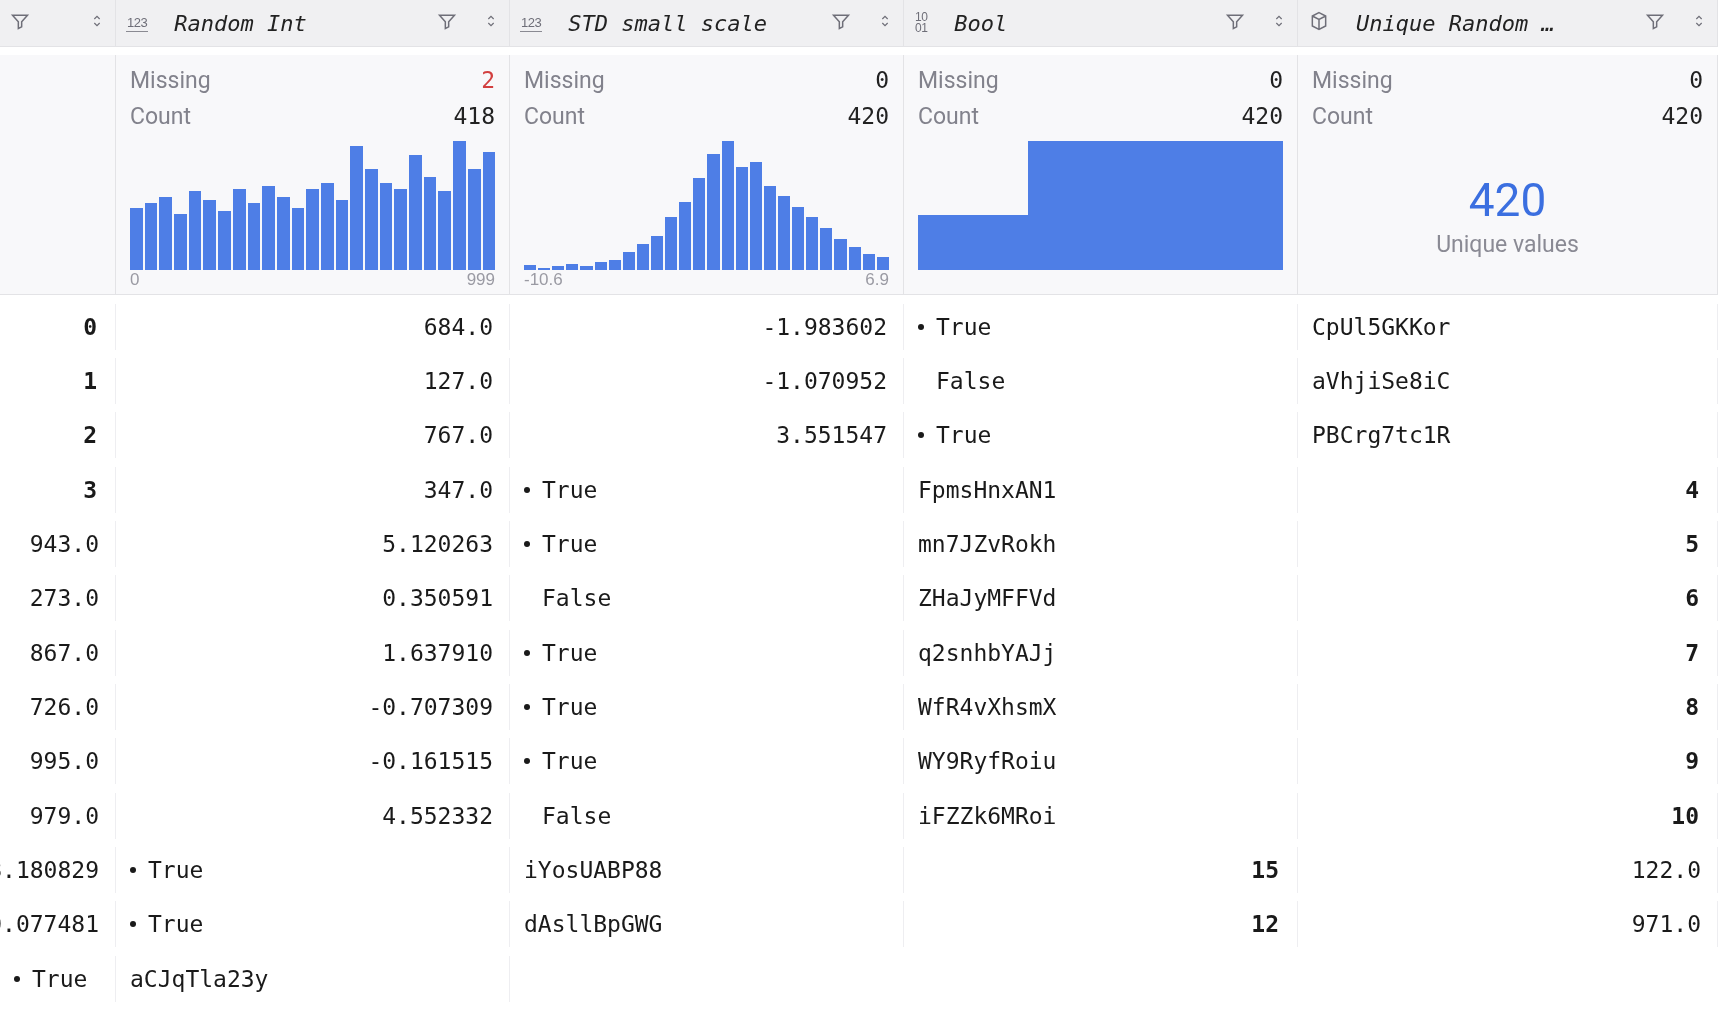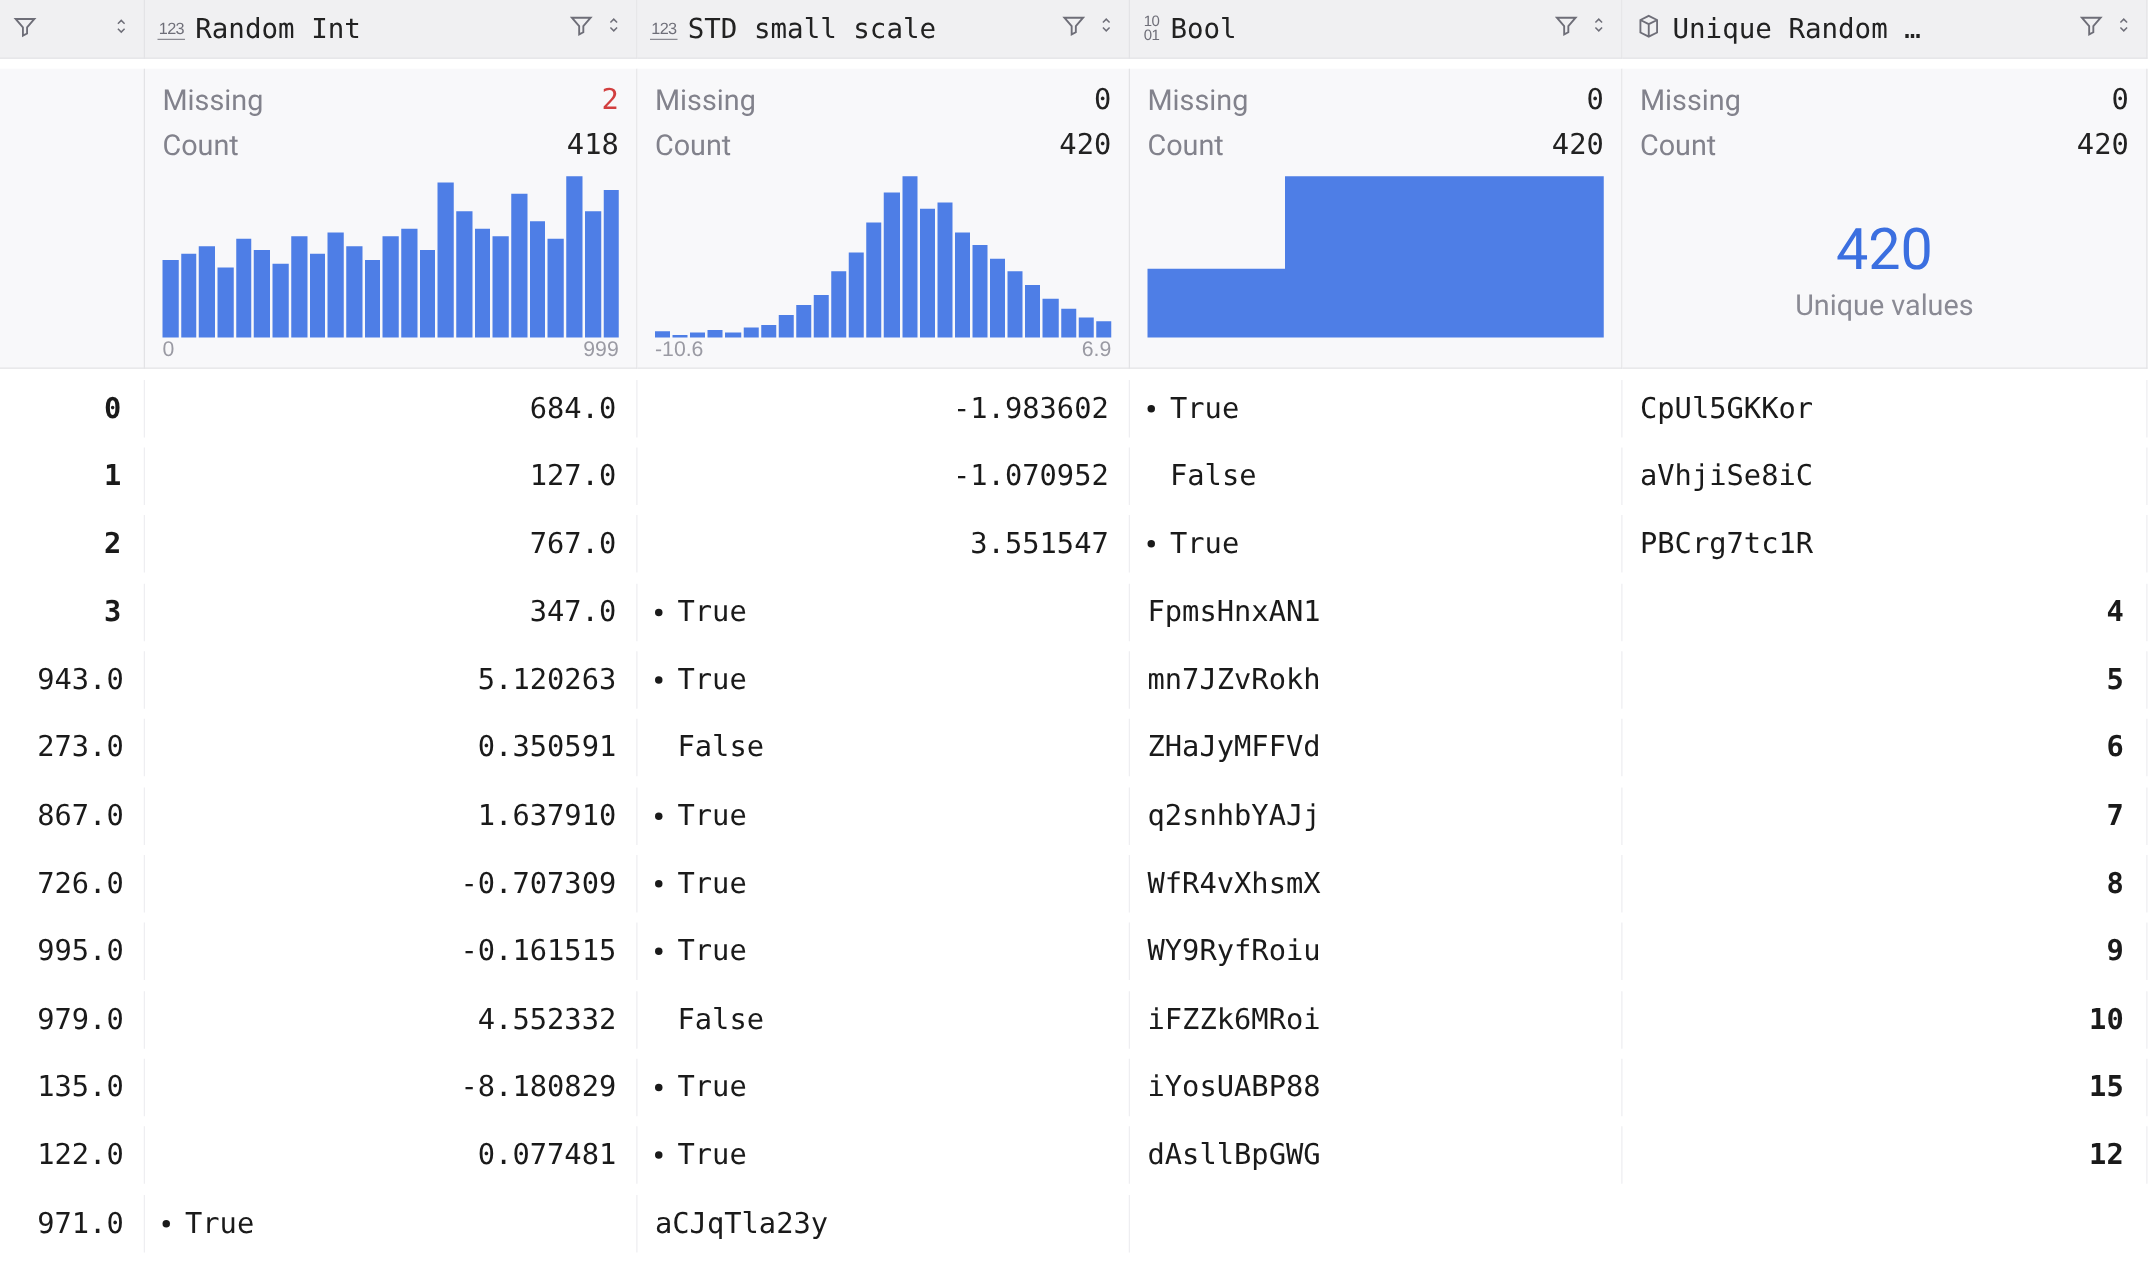--- a/index.html
+++ b/index.html
@@ -19,30 +19,31 @@
   }
   
   .hdr {
     height: 47px;
     background: #f0f0f2;
     border-bottom: 1px solid #e3e3e6;
     border-right: 1px solid #e3e3e6;
     display: flex;
     align-items: center;
     padding: 1px 10px;
-    gap: 8px;
+    gap: 26px;
     font-family: "SFMono-Regular", Menlo, Consolas, monospace;
     font-size: 22px;
     color: #222;
   }
   .hdr .title {
     flex: 1 1 auto;
     white-space: nowrap;
     overflow: hidden;
     text-overflow: ellipsis;
+    font-style: italic;
   }
   .hdr svg, .col0-hdr svg { flex: 0 0 auto; }
   .typebadge {
     font-size: 13px;
     font-family: -apple-system, sans-serif;
     color: #6e6e78;
     background: rgba(0,0,0,0);
     border-bottom: 1.5px solid #8a8a92;
     padding: 0 1px 1px 1px;
     letter-spacing: -0.5px;
@@ -415,21 +416,20 @@
     <div class="cell str">WY9RyfRoiu</div>
     <div class="cell idx">9</div>
     <div class="cell num">979.0</div>
     <div class="cell num">4.552332</div>
     <div class="cell bool">
       <span class="dot blank"></span>
       <span>False</span>
     </div>
     <div class="cell str">iFZZk6MRoi</div>
     <div class="cell idx">10</div>
-    <div class="cell num">135.0</div>
     <div class="cell num">-8.180829</div>
     <div class="cell bool">
       <span class="dot"></span>
       <span>True</span>
     </div>
     <div class="cell str">iYosUABP88</div>
     <div class="cell idx">15</div>
     <div class="cell num">122.0</div>
     <div class="cell num">0.077481</div>
     <div class="cell bool">

